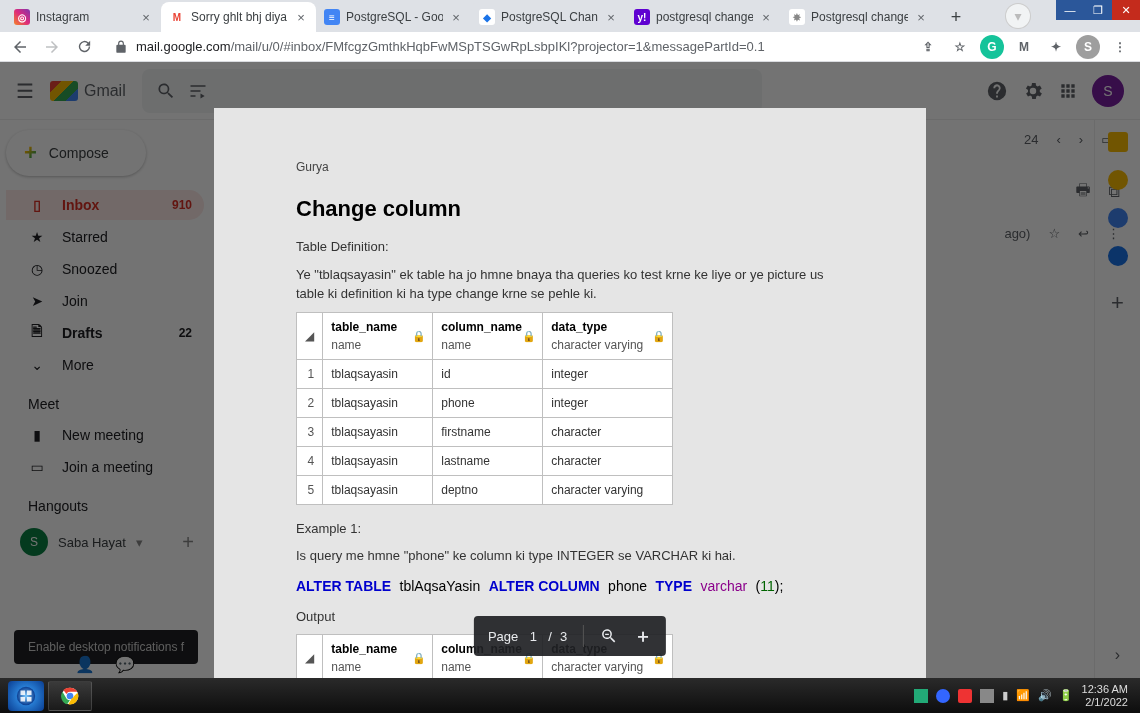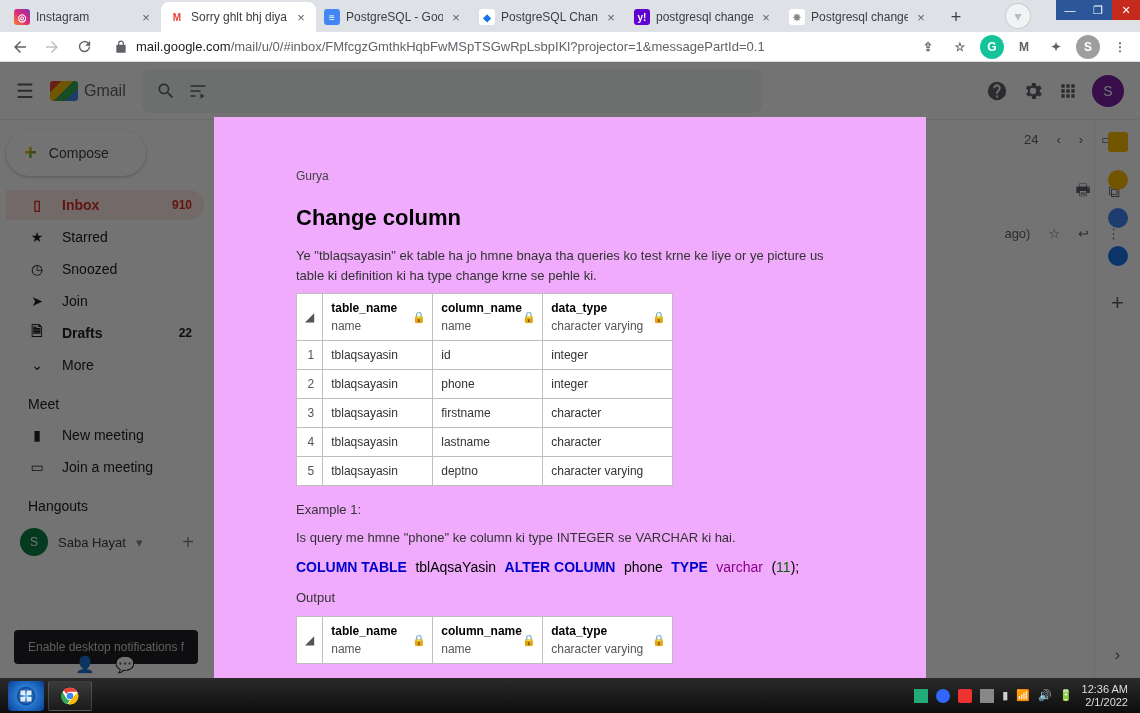--- a/index.html
+++ b/index.html
@@ -51,21 +51,21 @@
   .hrow{display:flex;align-items:center;gap:10px;padding:6px 10px 6px 14px;font-size:13px;color:#3c4043}
   .hava{width:28px;height:28px;border-radius:50%;background:#0b8043;color:#fff;display:flex;align-items:center;justify-content:center;font-size:12px}
   .gmain{flex:1;position:relative}
   .toolbar-row{position:absolute;top:12px;right:20px;display:flex;gap:18px;color:#5f6368;align-items:center;font-size:13px}
   .msg-actions{position:absolute;top:58px;right:20px;display:flex;gap:18px;color:#5f6368;align-items:center}
   .rightrail{position:absolute;top:0;right:0;bottom:0;width:46px;border-left:1px solid #eee;display:flex;flex-direction:column;align-items:center;padding-top:12px;gap:18px;color:#5f6368}
   .rr-icon{width:20px;height:20px;border-radius:4px}
   .notify{position:absolute;left:14px;bottom:14px;background:#202124;color:#cfcfcf;font-size:12px;padding:10px 14px;border-radius:4px;max-width:196px;white-space:nowrap;overflow:hidden}
   .bottom-icons{position:absolute;left:75px;bottom:4px;display:flex;gap:20px;color:#5f6368}
   
-  .preview{position:absolute;z-index:10;left:214px;top:117px;width:712px;bottom:35px;background:#f0abfc;overflow:hidden;color:#333}
+  .preview{position:absolute;z-index:10;left:214px;top:108px;width:712px;bottom:35px;background:#e5e5e5;overflow:hidden;color:#333}
   .doc{padding:50px 82px 20px;font-size:13px;line-height:1.5}
   .doc h1{font-size:22px;font-weight:bold;margin:16px 0 12px;color:#000}
   .doc .author{font-size:12px;color:#444;margin-bottom:10px}
   .doc p{margin:8px 0}
   .tbl{border-collapse:collapse;margin:8px 0 14px;font-size:12px}
   .tbl th,.tbl td{border:1px solid #bfbfbf;padding:5px 8px;text-align:left;background:#fff}
   .tbl th{font-weight:normal;color:#333;position:relative}
   .tbl th .h1{font-weight:bold;color:#000}
   .tbl th .h2{color:#555}
   .tbl th .lk{position:absolute;right:6px;top:50%;transform:translateY(-50%);color:#444;font-size:11px}
@@ -297,20 +297,21 @@
     </div>
   </div>
 </div>
 
 <div class="dimmer"></div>
 
 <div class="preview">
   <div class="doc">
     <div class="author">Gurya</div>
     <h1>Change column</h1>
+    <p>Table Definition:</p>
     <p>Ye "tblaqsayasin" ek table ha jo hmne bnaya tha queries ko test krne ke liye or ye picture us table ki definition ki ha type change krne se pehle ki.</p>
 
     <table class="tbl">
       <tbody>
           <tr>
         <th class="rown">◢</th>
         <th class="tbn">
               <div class="h1">table_name</div>
               <div class="h2">name</div>
               <span class="lk">🔒</span>
@@ -356,21 +357,21 @@
             <td>deptno</td>
             <td>character varying</td>
           </tr>
     </tbody>
       </table>
 
     <p>Example 1:</p>
     <p>Is query me hmne "phone" ke column ki type INTEGER se VARCHAR ki hai.</p>
 
     <div class="sql">
-      <span class="kw">COLUMN TABLE</span>
+      <span class="kw">ALTER TABLE</span>
       <span class="ident">tblAqsaYasin</span>
       <span class="kw">ALTER COLUMN</span>
       <span class="ident">phone</span>
       <span class="kw2">TYPE</span>
       <span class="type">varchar</span>
       <span class="punc">(</span><span class="num">11</span><span class="punc">);</span>
     </div>
 
     <p>Output</p>
 
@@ -392,20 +393,35 @@
               <div class="h1">data_type</div>
               <div class="h2">character varying</div>
               <span class="lk">🔒</span>
             </th>
       </tr>
 
     </tbody>
       </table>
   </div>
 
+  <div class="pdfbar">
+    <div class="pg">
+      <span>Page</span>
+      <span style="min-width:14px;text-align:center">1</span>
+      <span>/</span>
+      <span>3</span>
+    </div>
+    <span style="width:1px;height:22px;background:#555"></span>
+    <span class="btn">
+        <svg width="18" height="18" viewBox="0 0 24 24">
+          <path fill="#e8eaed" d="M15.5 14h-.8l-.3-.3a6.5 6.5 0 1 0-.7.7l.3.3v.8l5 5 1.5-1.5-5-5zm-6 0a4.5 4.5 0 1 1 0-9 4.5 4.5 0 0 1 0 9zM7 9h5v1.5H7z"></path>
+        </svg>
+      </span>
+    <span class="btn" style="font-weight:bold">＋</span>
+  </div>
 </div>
 
 <div class="taskbar">
   <div class="start">
       <svg width="22" height="22" viewBox="0 0 24 24">
         <circle cx="12" cy="12" r="10" fill="url(#g)"></circle>
         <defs>
           <radialGradient id="g">
             <stop offset="0" stop-color="#7ecbff"></stop>
             <stop offset="1" stop-color="#0a3d91"></stop>

